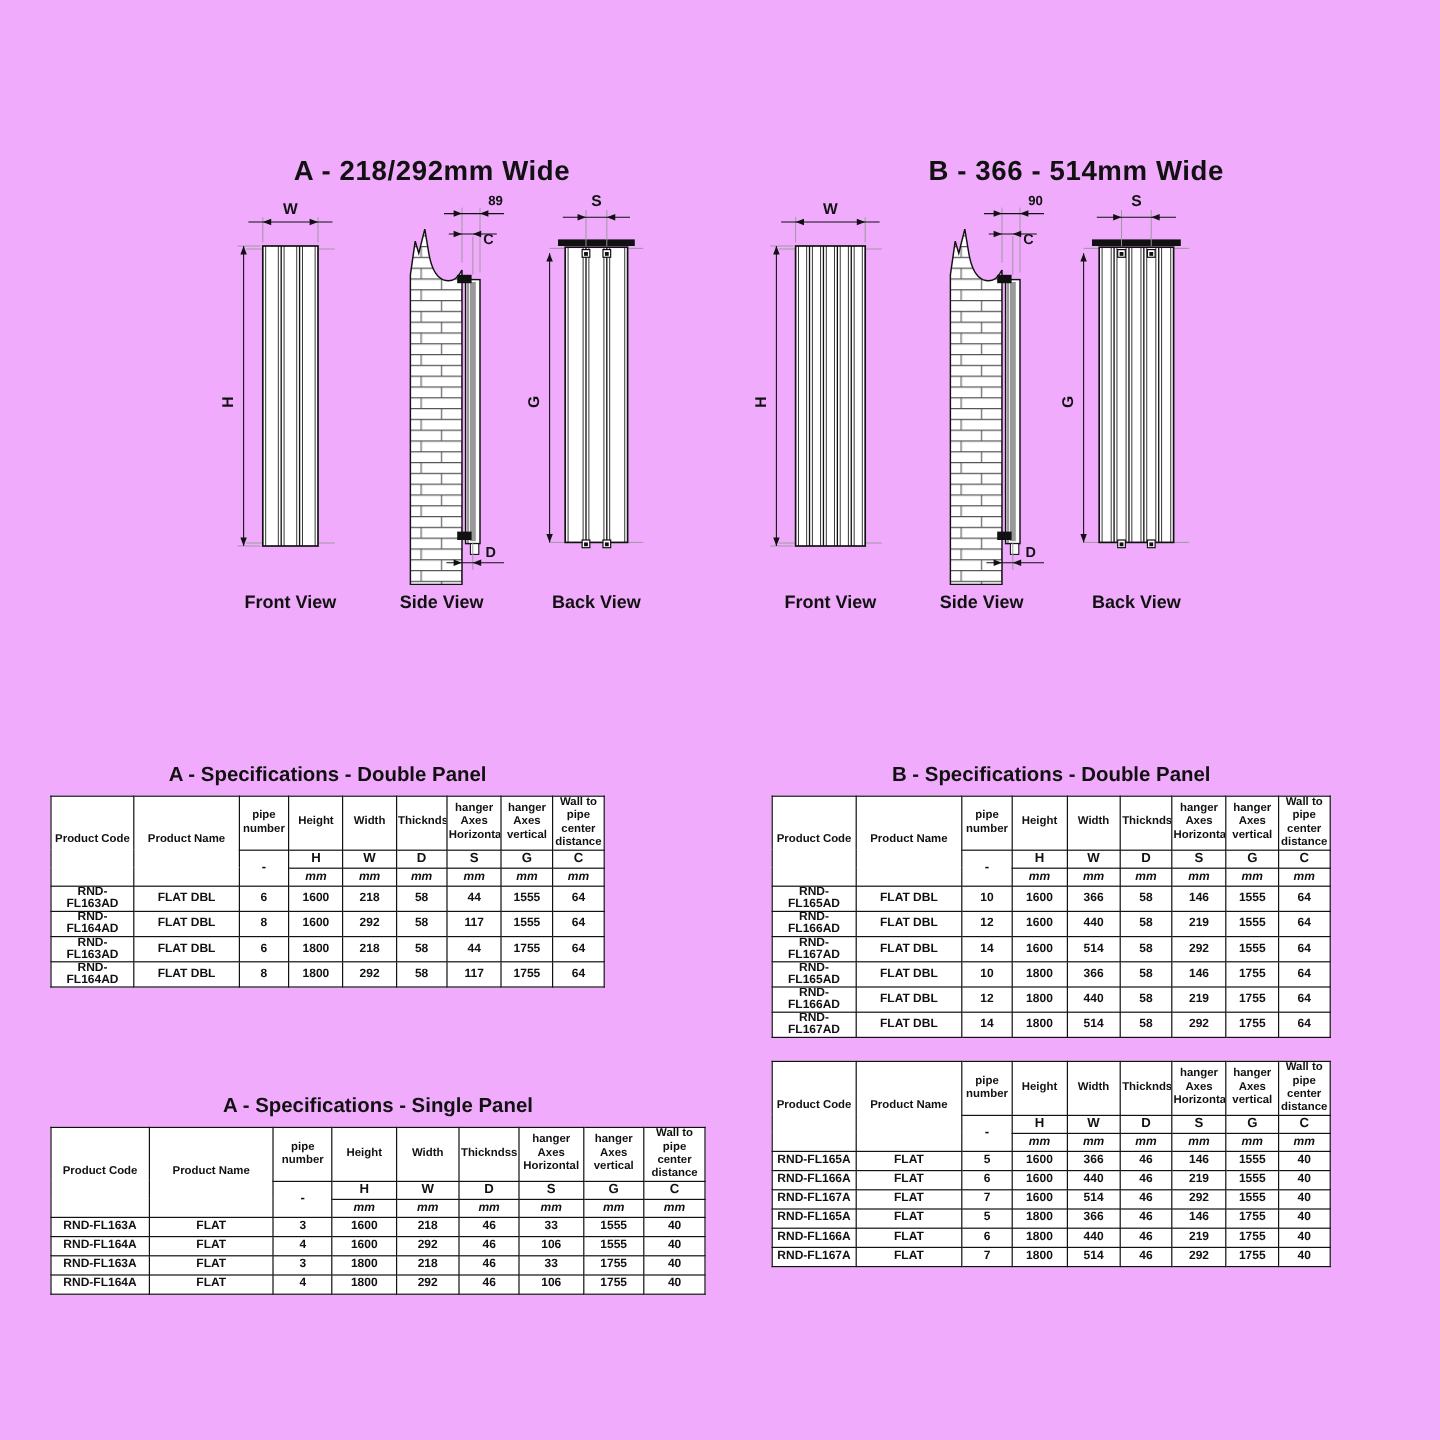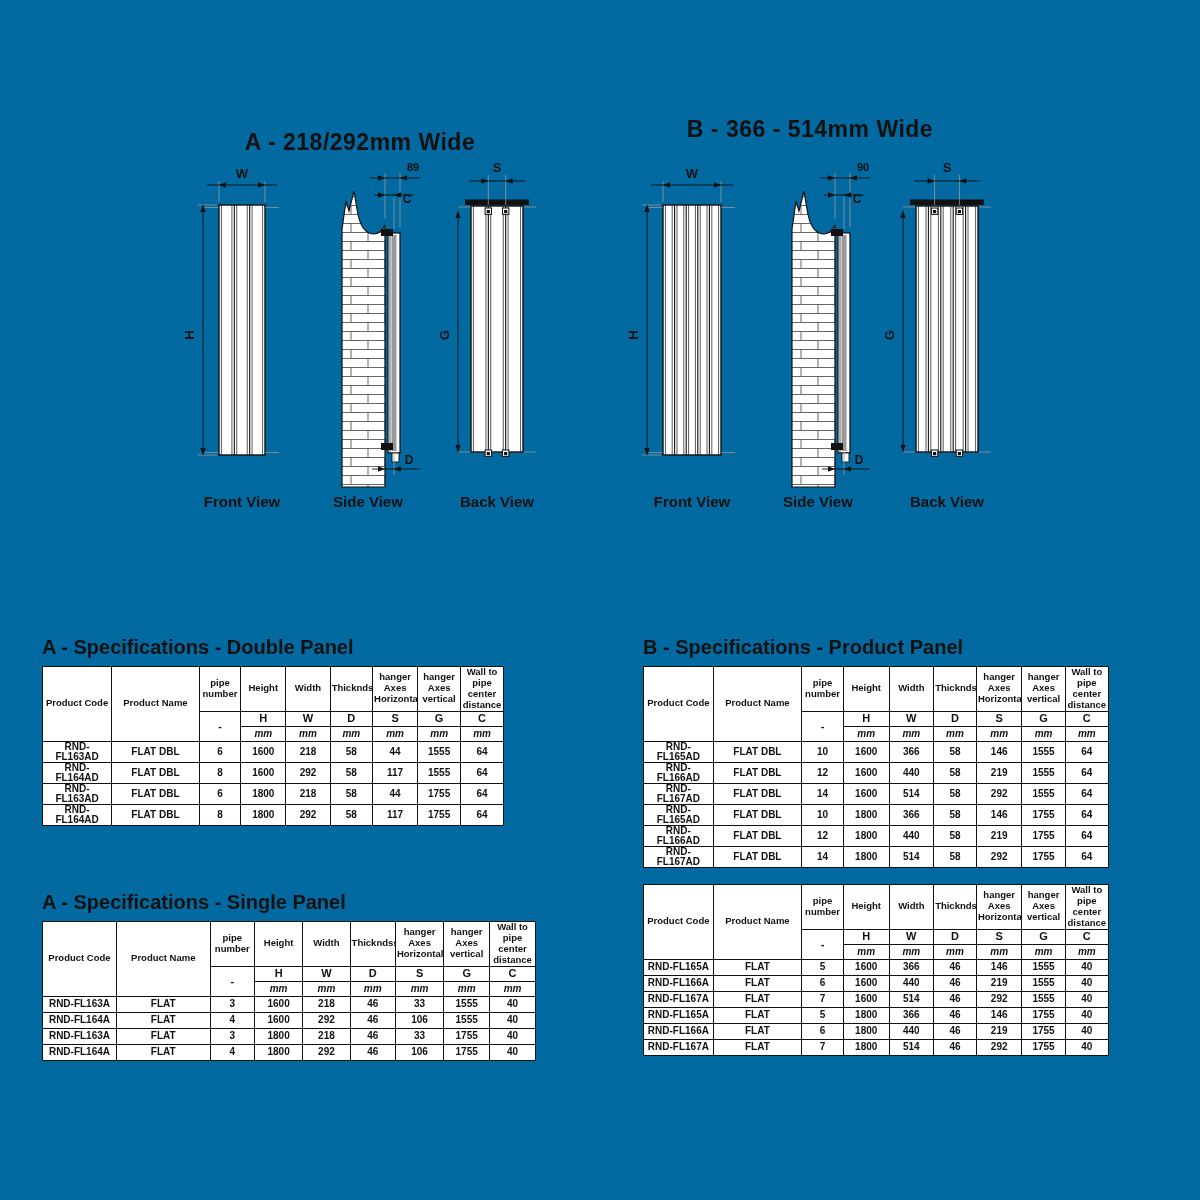--- a/index.html
+++ b/index.html
@@ -1,37 +1,37 @@
 <!DOCTYPE html>
 <html><head>
 <meta charset="utf-8">
 <style>
   html,body{margin:0;padding:0;background:#fff;}
   body{width:1200px;height:1200px;font-family:"Liberation Sans",sans-serif;color:#111;}
-  .page{position:relative;width:1200px;height:1200px;background:#0369a1;overflow:hidden;}
+  .page{position:relative;width:1200px;height:1200px;background:#f0abfc;overflow:hidden;}
   .sec-title{position:absolute;width:420px;text-align:center;font-weight:bold;font-size:23px;letter-spacing:.5px;}
   .diagram{position:absolute;width:420px;height:390px;}
   .tbl-wrap{position:absolute;}
-  .tbl-title{font-weight:bold;font-size:20px;margin:0 0 7px 0;}
+  .tbl-title{font-weight:bold;font-size:17px;text-align:center;margin:0 0 7px 0;}
   table{border-collapse:collapse;table-layout:fixed;width:100%;background:#fff;}
   th,td{border:1.4px solid #111;padding:0 1px;text-align:center;vertical-align:middle;overflow:hidden;}
   th{font-size:9.5px;font-weight:bold;line-height:1.15;}
   thead tr.h1 th{height:40px;}
   thead tr.h2 th{font-size:11px;height:14px;}
   thead tr.h3 th{font-size:10px;height:14px;font-style:italic;}
   td{font-size:10px;font-weight:bold;height:15px;line-height:1;}
   svg text{font-family:"Liberation Sans",sans-serif;}
 </style>
 </head>
 <body>
 
 <div class="page">
 
   <h2 class="sec-title" style="left:150px;top:110px;">A - 218/292mm Wide</h2>
-  <h2 class="sec-title" style="left:600px;top:97px;">B - 366 - 514mm Wide</h2>
+  <h2 class="sec-title" style="left:600px;top:110px;text-align:right;">B - 366 - 514mm Wide</h2>
 
   <svg class="diagram" style="left:150px;top:145px;" viewBox="0 0 420 390">
       <defs>
         <pattern id="bricks0" patternUnits="userSpaceOnUse" x="192" y="60" width="34" height="18">
           <rect x="0" y="0" width="34" height="18" fill="#fff"></rect>
           <path d="M0,0.5 H34 M0,9.5 H34 M9,0 V9 M26,9 V18" stroke="#555" stroke-width="0.9" fill="none"></path>
         </pattern>
       </defs>
       <g>
         <line x1="55" y1="62.5" x2="129" y2="62.5" stroke="#999" stroke-width="0.8"></line>
@@ -312,21 +312,21 @@
             <td>58</td>
             <td>117</td>
             <td>1755</td>
             <td>64</td>
           </tr>
         </tbody>
     </table>
   </div>
 
   <div class="tbl-wrap" style="left:643px;top:636px;width:466px;">
-    <div class="tbl-title">B - Specifications - Product Panel</div>
+    <div class="tbl-title">B - Specifications - Double Panel</div>
     <table>
       <colgroup>
           <col style="width:15%">
           <col style="width:19%">
           <col style="width:9%">
           <col style="width:9.8%">
           <col style="width:9.6%">
           <col style="width:9.2%">
           <col style="width:9.8%">
           <col style="width:9.3%">
@@ -426,21 +426,21 @@
             <td>514</td>
             <td>58</td>
             <td>292</td>
             <td>1755</td>
             <td>64</td>
           </tr>
         </tbody>
     </table>
   </div>
 
-  <div class="tbl-wrap" style="left:42px;top:891px;width:494px;">
+  <div class="tbl-wrap" style="left:42px;top:912px;width:546px;">
     <div class="tbl-title">A - Specifications - Single Panel</div>
     <table>
       <colgroup>
           <col style="width:15%">
           <col style="width:19%">
           <col style="width:9%">
           <col style="width:9.8%">
           <col style="width:9.6%">
           <col style="width:9.2%">
           <col style="width:9.8%">

